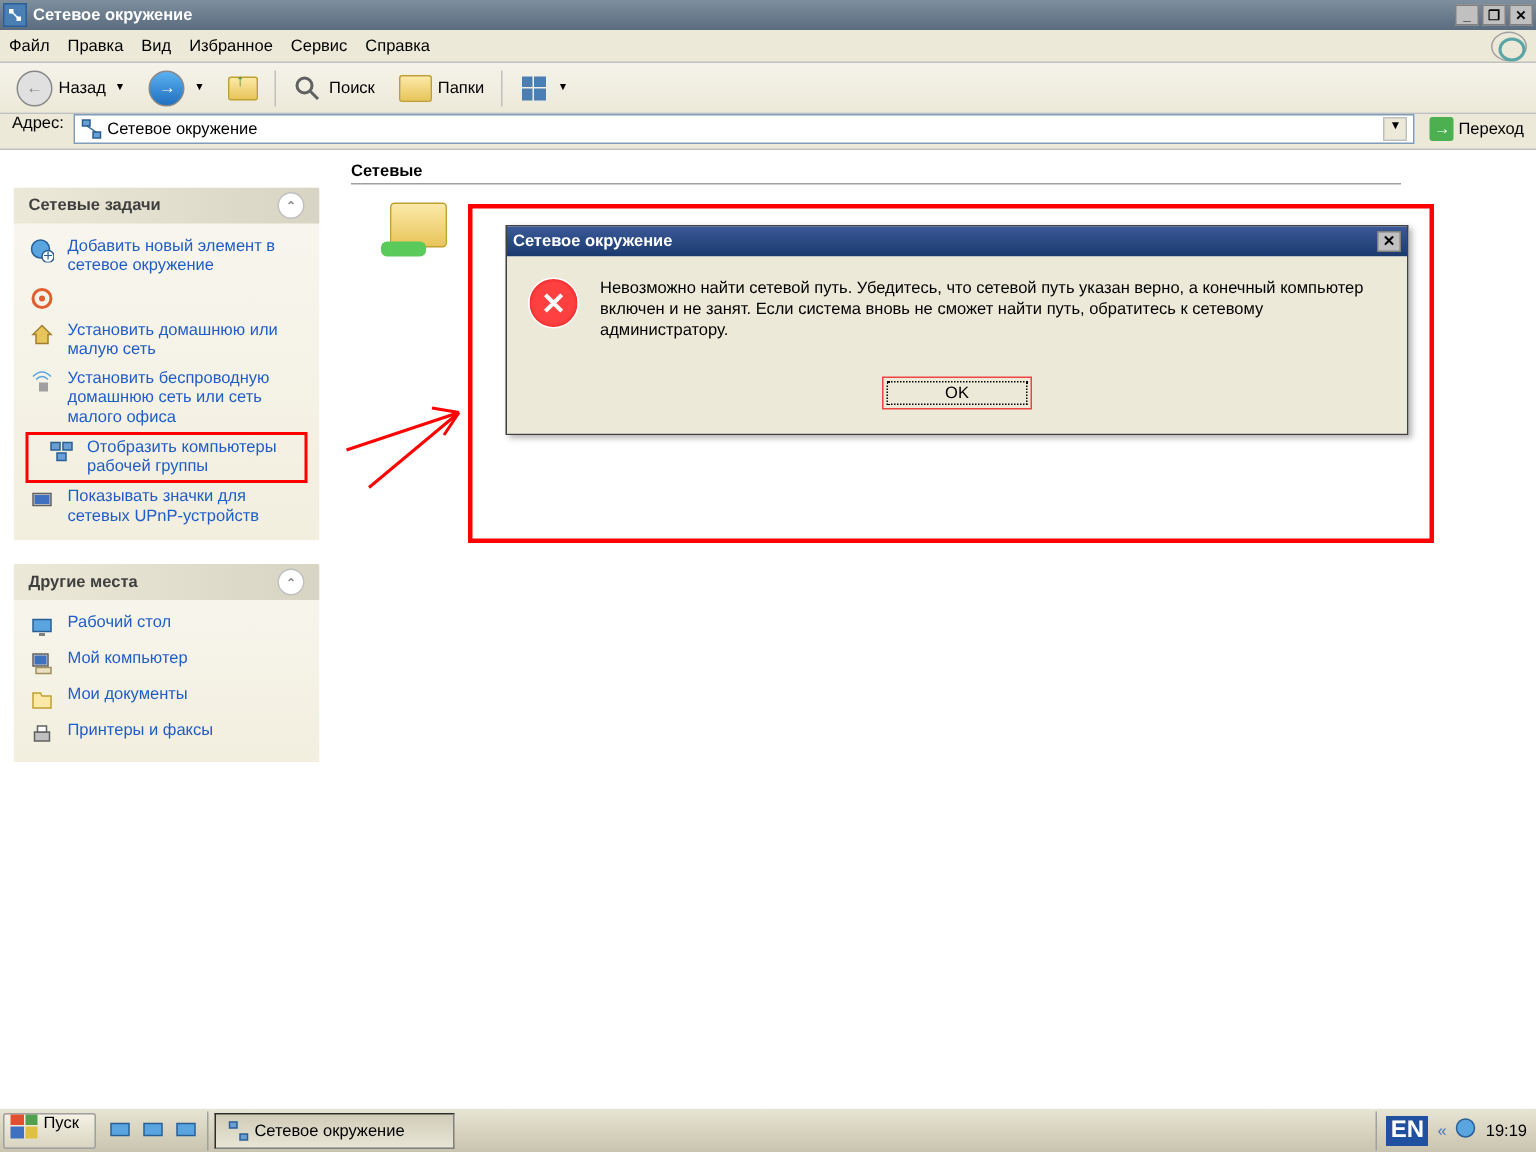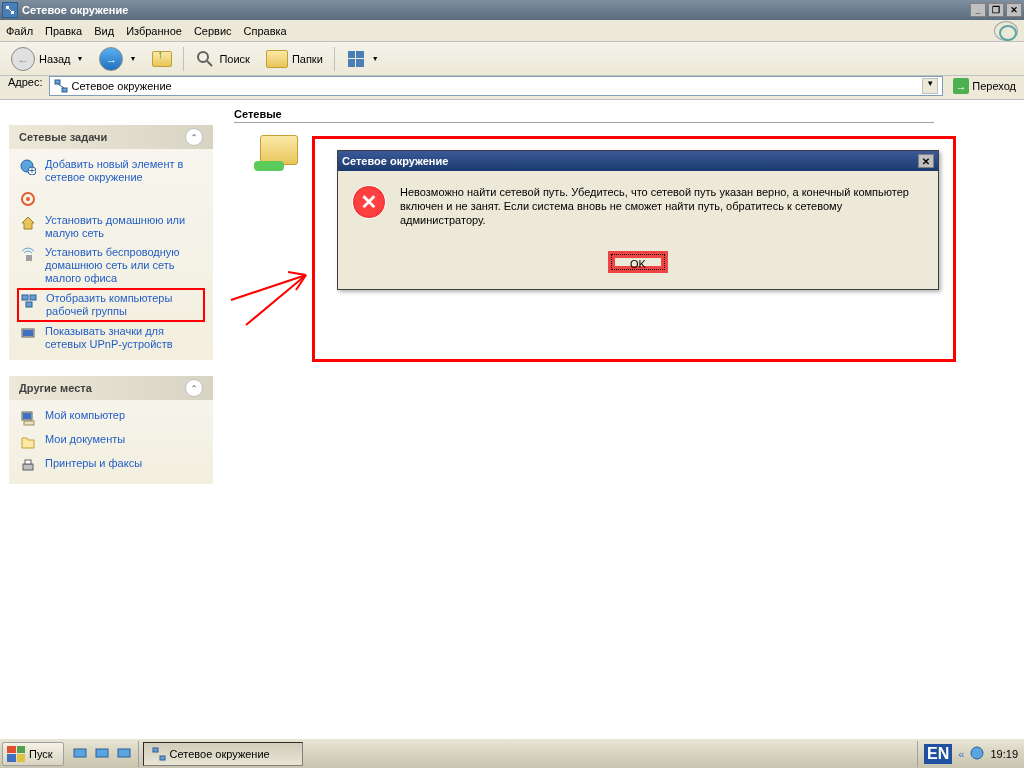--- a/index.html
+++ b/index.html
@@ -42,21 +42,21 @@
 
 .content { display: flex; height: calc(100% - 20px - 22px - 34px - 24px - 30px); }
 .sidebar { width: 222px; background: #fff; padding: 8px; display: flex; flex-direction: column; gap: 14px; margin-top: 16px; }
 .panel { background: linear-gradient(to bottom, #f8f6ef 0%, #f2efdf 100%); border: 1px solid #fff; border-radius: 2px; overflow: hidden; }
 .panel-hd { height: 24px; background: linear-gradient(to right, #ece9d8, #d8d4c3); display: flex; align-items: center; padding: 0 10px; font-weight: bold; color: #3f3f3f; }
 .panel-hd .chev { margin-left: auto; width: 18px; height: 18px; border: 1px solid #c0c0c0; border-radius: 50%; background: #fff; display: flex; align-items: center; justify-content: center; font-size: 8px; color: #888; }
 .panel-body { padding: 6px 8px; }
 .task { display: flex; align-items: flex-start; gap: 8px; padding: 3px 2px; color: #215dc6; }
 .task .ic { width: 18px; height: 18px; flex-shrink: 0; display: flex; align-items: center; justify-content: center; font-size: 14px; }
 .task .txt { line-height: 13px; }
-.task.boxed { border: 2px solid #ff0000; padding: 2px 1px; }
+.task.boxed { border: 2px solid #ff0000; padding: 2px 13px; }
 
 
 .main { flex: 1; background: #fff; padding: 8px 12px; position: relative; }
 .group-hd { font-weight: bold; border-bottom: 1px solid #a0a0a0; padding-bottom: 2px; margin-bottom: 10px; width: 700px; }
 .item-ic { width: 48px; height: 40px; position: relative; margin-left: 20px; }
 .item-ic .fold { position: absolute; left: 6px; top: 2px; width: 38px; height: 30px; background: linear-gradient(to bottom, #fce9a8, #e8c55a); border-radius: 3px; border: 1px solid #c0a030; }
 .item-ic .cbl { position: absolute; left: 0; bottom: 2px; width: 30px; height: 10px; background: #5aca5a; border-radius: 4px; }
 
 
 .red-box { position: absolute; left: 312px; top: 136px; width: 644px; height: 226px; border: 3px solid #ff0000; pointer-events: none; }
@@ -68,25 +68,25 @@
 .dialog { position: absolute; left: 337px; top: 150px; width: 602px; border: 1px solid #404040; box-shadow: 2px 2px 4px rgba(0,0,0,0.3); }
 .dlg-title { height: 20px; background: linear-gradient(to bottom, #3b5998, #1a3a6e); color: #fff; display: flex; align-items: center; padding: 0 4px; font-weight: bold; }
 .dlg-title .title { flex: 1; }
 .dlg-close { width: 16px; height: 14px; background: #c0c0c0; border: 1px solid #808080; color: #000; font-weight: bold; font-size: 10px; display: flex; align-items: center; justify-content: center; }
 .dlg-body { background: #ece9d8; padding: 14px 14px 10px 14px; display: flex; gap: 14px; flex-direction: column; }
 .dlg-content { display: flex; gap: 14px; }
 .err-ic { width: 34px; height: 34px; background: radial-gradient(circle, #ff4040 60%, #cc0000 100%); border-radius: 50%; border: 1px solid #fff; display: flex; align-items: center; justify-content: center; color: #fff; font-weight: bold; font-size: 20px; flex-shrink: 0; }
 .dlg-text { line-height: 14px; }
 .dlg-text p { margin-bottom: 10px; }
 .dlg-btns { display: flex; justify-content: center; padding-bottom: 6px; }
-.ok-btn { width: 60px; height: 22px; background: #ece9d8; border: 7px solid #ef4444; outline: 1px dotted #000; outline-offset: -4px; }
+.ok-btn { width: 100px; height: 22px; background: #ece9d8; border: 1px solid #ef4444; outline: 1px dotted #000; outline-offset: -4px; }
 
 
 .taskbar { position: absolute; left: 0; bottom: 0; width: 100%; height: 30px; background: linear-gradient(to bottom, #e8e5d5 0%, #d8d4c0 50%, #c8c4b0 100%); border-top: 1px solid #fff; display: flex; align-items: center; }
-.start { height: 24px; padding: 0 10px 0 4px; display: flex; align-items: center; gap: 4px; border: 1px solid #a0a0a0; border-radius: 2px; margin: 0 2px; background: linear-gradient(to bottom, #f5f2e5, #d8d4c0); }
+.start { height: 24px; padding: 0 10px 0 4px; display: flex; gap: 4px; border: 1px solid #a0a0a0; border-radius: 2px; margin: 0 2px; background: linear-gradient(to bottom, #f5f2e5, #d8d4c0); }
 .start-ic { width: 18px; height: 16px; display: grid; grid-template-columns: 1fr 1fr; grid-template-rows: 1fr 1fr; gap: 1px; }
 .start-ic span:nth-child(1){background:#e05030;} .start-ic span:nth-child(2){background:#50a050;} .start-ic span:nth-child(3){background:#4070c0;} .start-ic span:nth-child(4){background:#e0c040;}
 .ql { display: flex; gap: 2px; padding: 0 4px; border-right: 1px solid #a0a0a0; height: 26px; align-items: center; }
 .ql-btn { width: 20px; height: 20px; display: flex; align-items: center; justify-content: center; font-size: 14px; }
 .task-btn { height: 24px; padding: 0 8px; border: 1px solid #a0a0a0; background: linear-gradient(to bottom, #e8e5d5, #d0ccb8); display: flex; align-items: center; gap: 4px; margin-left: 4px; min-width: 160px; }
 .task-btn.active { background: linear-gradient(to bottom, #d0ccb8, #e8e5d5); border: 1px inset #808080; }
 .tray { margin-left: auto; height: 26px; border-left: 1px solid #a0a0a0; display: flex; align-items: center; padding: 0 6px; gap: 6px; }
 .lang { background: #2050a0; color: #fff; padding: 1px 3px; font-size: 16px; font-weight: bold; }
 .clock { font-weight: normal; }
 
@@ -250,20 +250,29 @@
 
     <div class="panel">
       <div class="panel-hd">
         <span>Другие места</span>
         <span class="chev">⌃</span>
       </div>
       <div class="panel-body">
         <div class="task">
           <span class="ic">
             <svg width="16" height="16">
+                <rect x="2" y="3" width="12" height="8" fill="#5aa5e0" stroke="#2a5f95"></rect>
+                <rect x="6" y="12" width="4" height="2" fill="#808080"></rect>
+              </svg>
+          </span>
+          <span class="txt">Рабочий стол</span>
+        </div>
+        <div class="task">
+          <span class="ic">
+            <svg width="16" height="16">
                 <rect x="2" y="2" width="10" height="8" fill="#d0d0d0" stroke="#606060"></rect>
                 <rect x="3" y="3" width="8" height="6" fill="#4070c0"></rect>
                 <rect x="4" y="11" width="10" height="4" fill="#e8e0c0" stroke="#a09060"></rect>
               </svg>
           </span>
           <span class="txt">Мой компьютер</span>
         </div>
         <div class="task">
           <span class="ic">
             <svg width="16" height="16">

